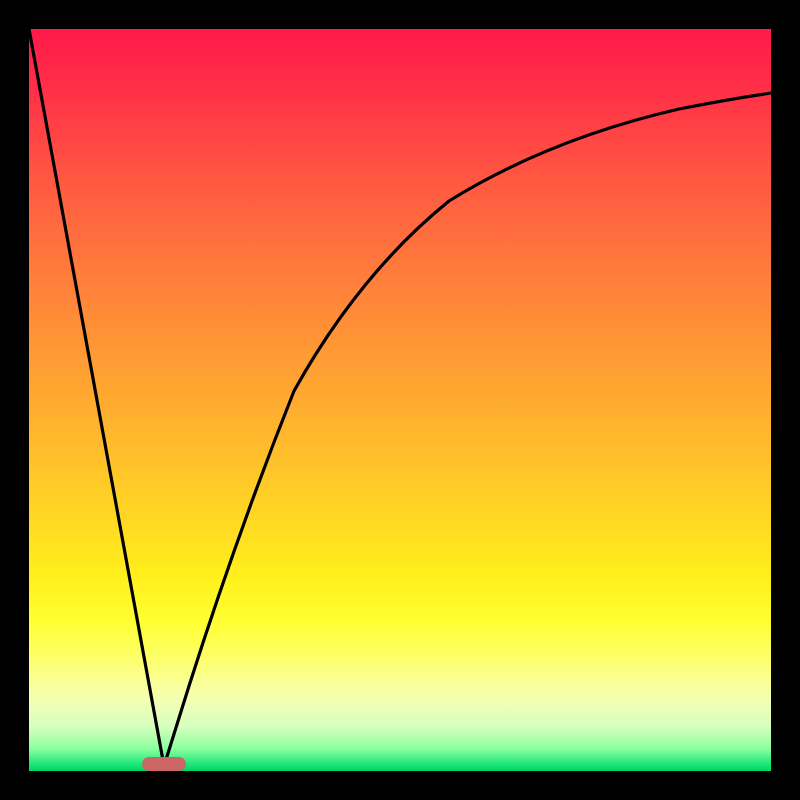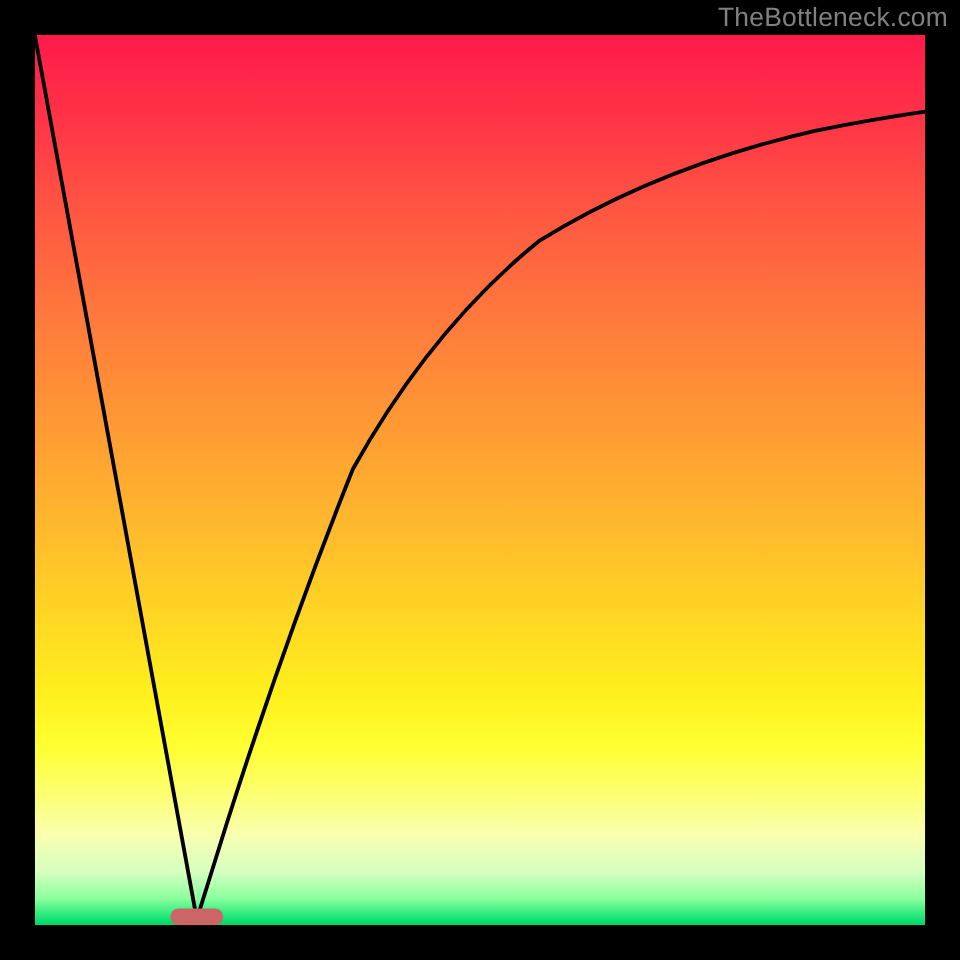--- a/index.html
+++ b/index.html
@@ -70,21 +70,20 @@
     position: absolute;
     background: #cc6666;
     border-radius: 7px;
     height: 14px;
   }
 </style>
 </head>
 <body>
 
 <div class="frame">
-  <div class="watermark">TheBottleneck.com</div>
 
   <div class="plot">
     <div class="gradient-bg"></div>
 
     <svg class="curve" viewBox="0 0 742 742" preserveAspectRatio="none">
       <path d="M 0 0
                L 135 737
                L 160 657
                Q 210 500 265 362
                Q 330 245 420 172

